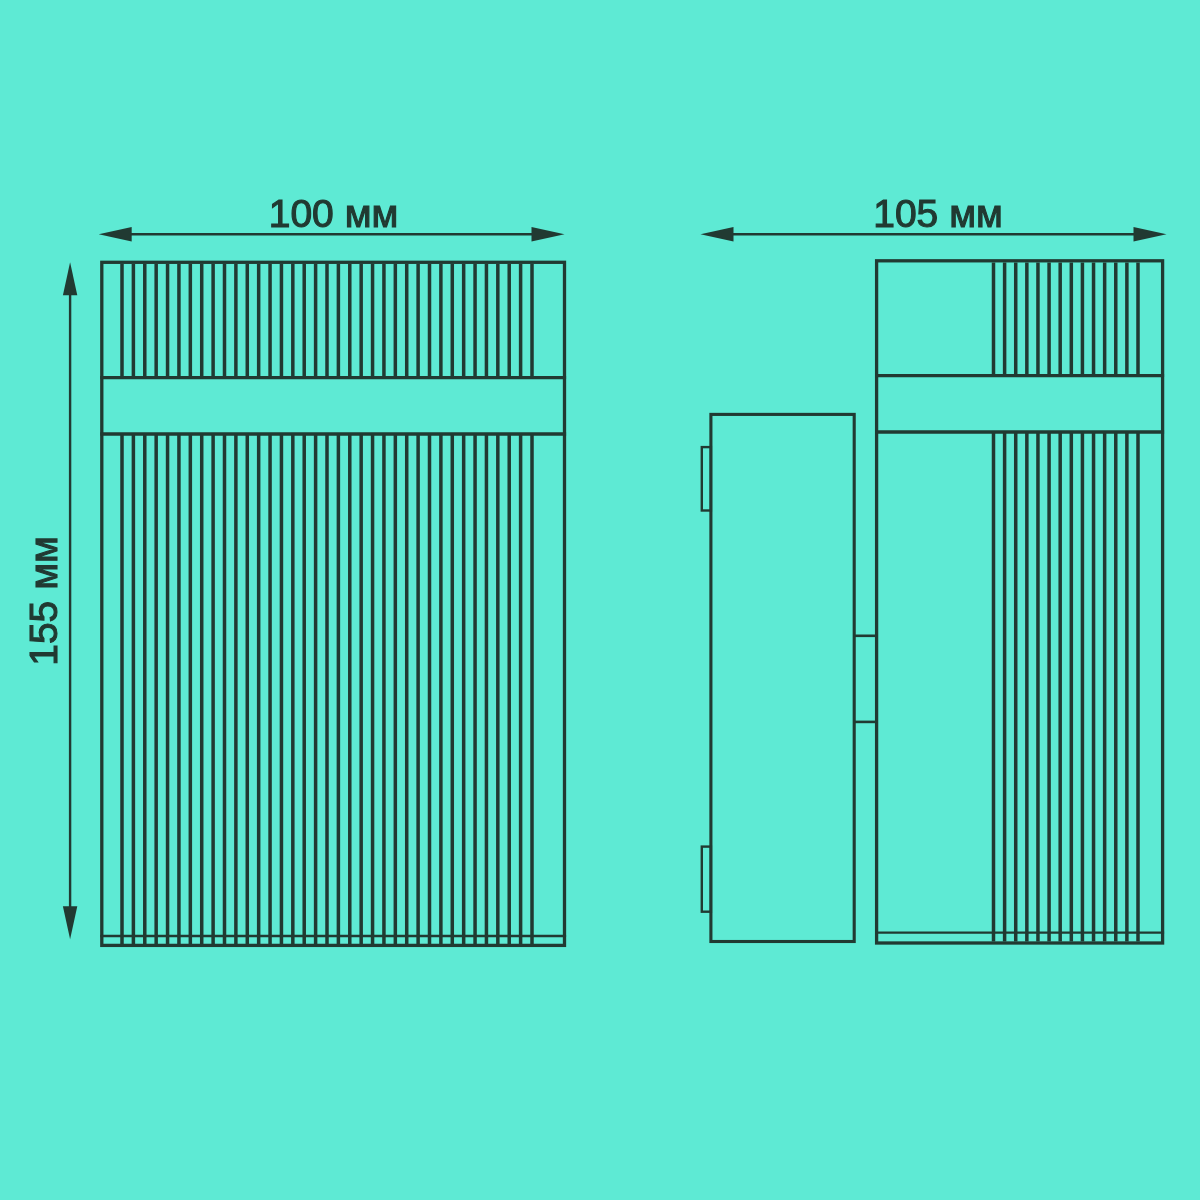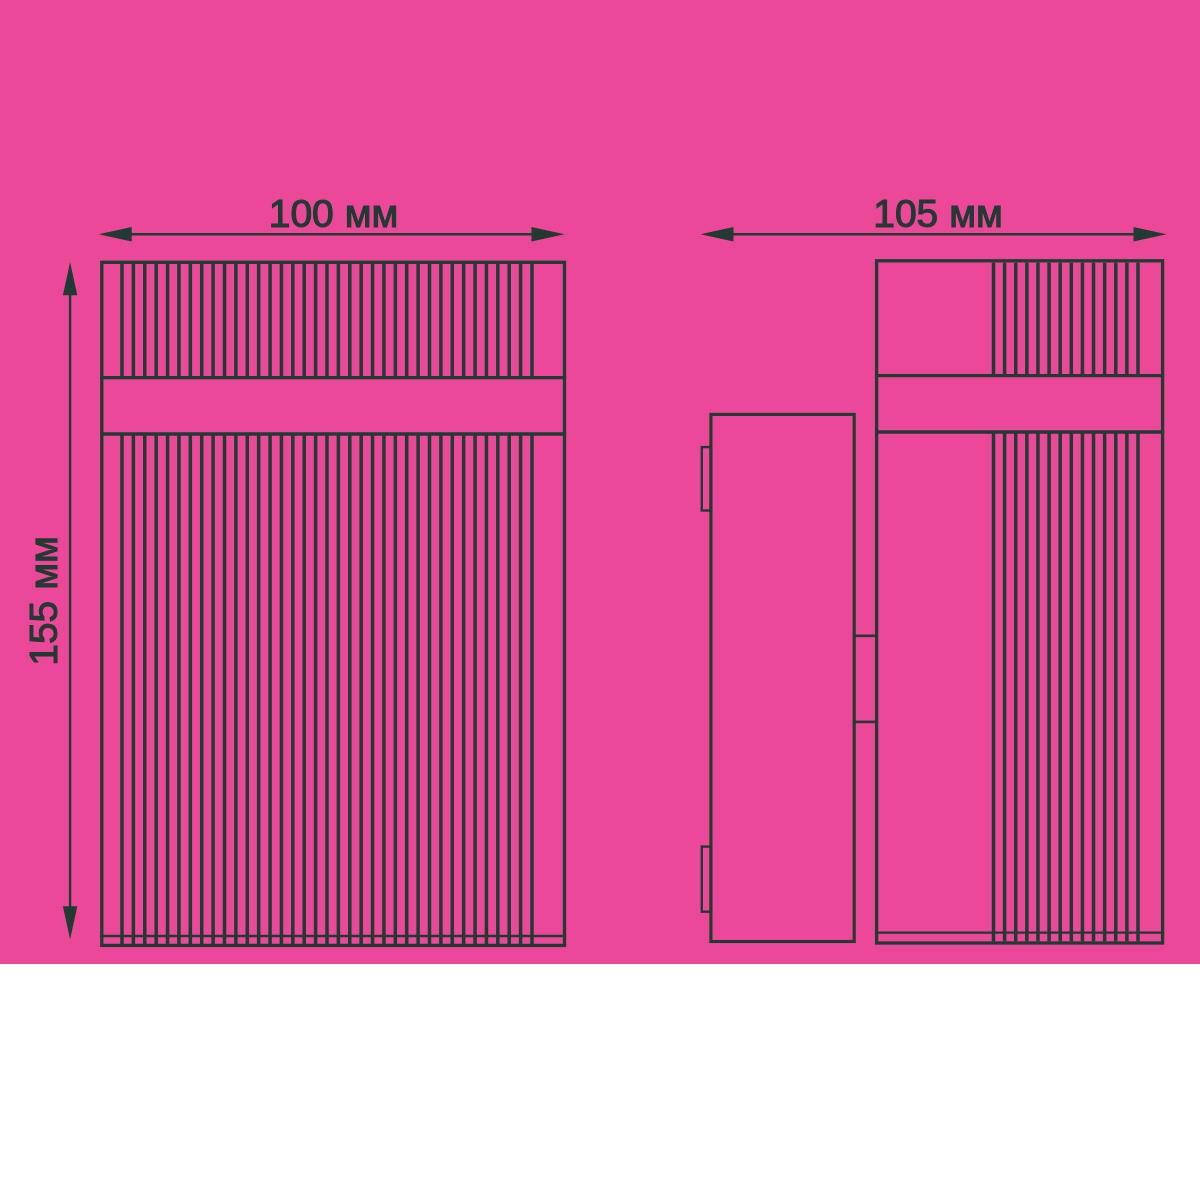--- a/index.html
+++ b/index.html
@@ -1,15 +1,15 @@
 <!DOCTYPE html>
 <html><head><meta charset="utf-8">
 <style>
 html,body{margin:0;padding:0;}
-.page{position:relative;width:1200px;height:964px;background:#ec4899;overflow:hidden;}
+.page{position:relative;width:1200px;height:1200px;background:#5eead4;overflow:hidden;}
 text{font-family:"Liberation Sans",sans-serif;font-weight:400;stroke-width:1.1px;}
 </style></head><body>
 <div class="page">
 <svg width="1200" height="1200" viewBox="0 0 1200 1200" style="filter:blur(0.5px)">
 
 <g>
 <line x1="110.0" y1="234.3" x2="554.0" y2="234.3" stroke="#213a32" stroke-width="2.4"></line>
 <polygon points="98.7,234.3 131.7,227.1 131.7,241.5" fill="#213a32"></polygon>
 <polygon points="564.5,234.3 531.5,227.1 531.5,241.5" fill="#213a32"></polygon>
 </g>

